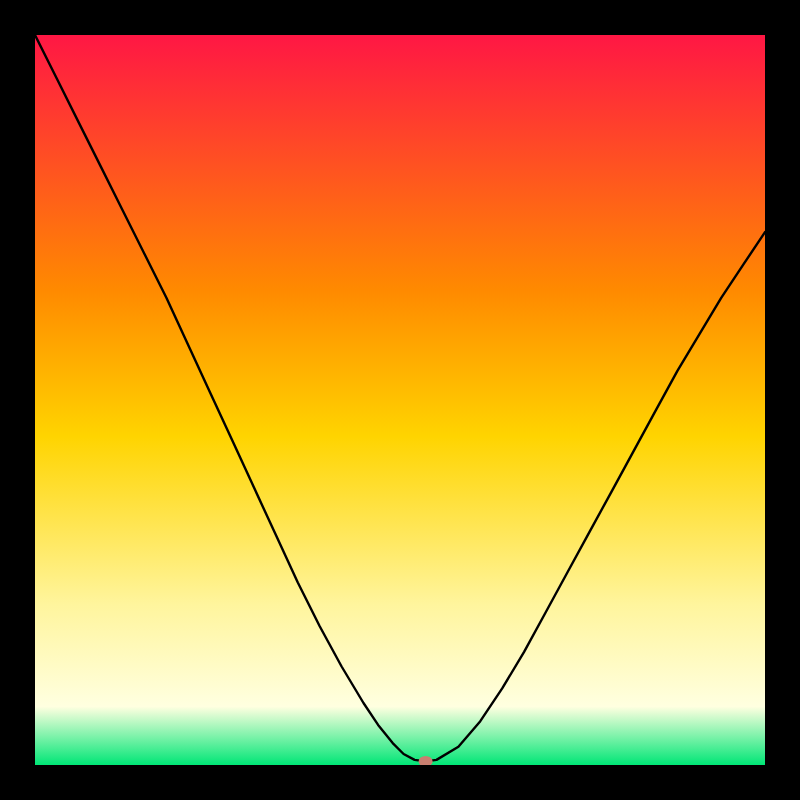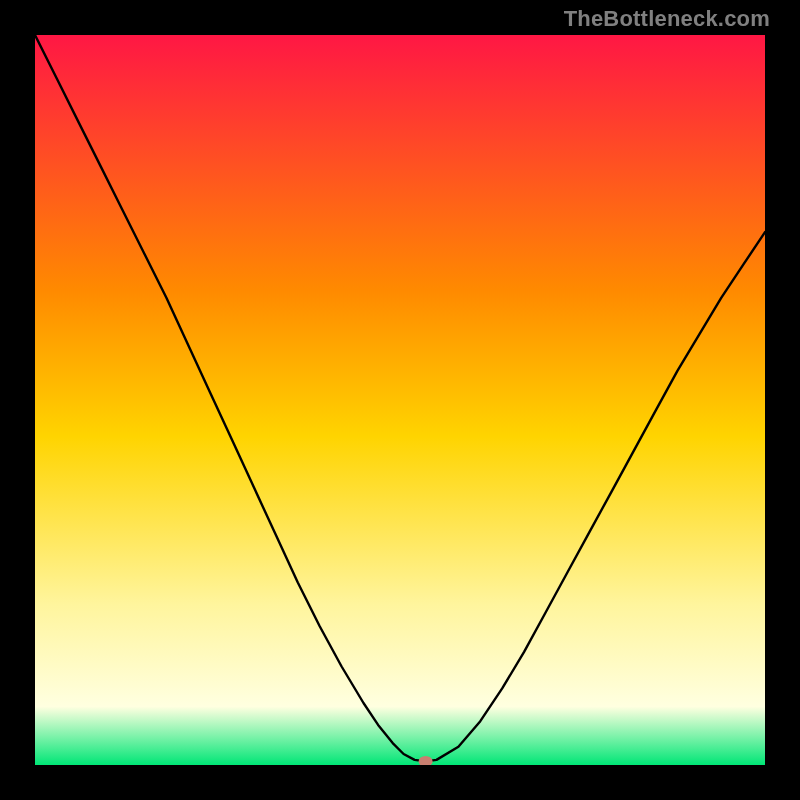--- a/index.html
+++ b/index.html
@@ -31,21 +31,20 @@
     font-size: 22px;
     font-weight: 600;
     color: #808080;
     letter-spacing: 0.2px;
   }
 </style>
 </head>
 <body>
 
 <div class="wrap">
-  <div class="watermark">TheBottleneck.com</div>
   <svg class="plot" viewBox="0 0 730 730" preserveAspectRatio="none">
     <defs>
       <linearGradient id="bg" x1="0" y1="0" x2="0" y2="1">
         <stop id="g0" offset="0%" stop-color="#ff1744"></stop>
         <stop id="g1" offset="35%" stop-color="#ff8a00"></stop>
         <stop id="g2" offset="55%" stop-color="#ffd400"></stop>
         <stop id="g3" offset="78%" stop-color="#fff59d"></stop>
         <stop id="g4" offset="92%" stop-color="#ffffe0"></stop>
         <stop id="g5" offset="100%" stop-color="#00e676"></stop>
       </linearGradient>

